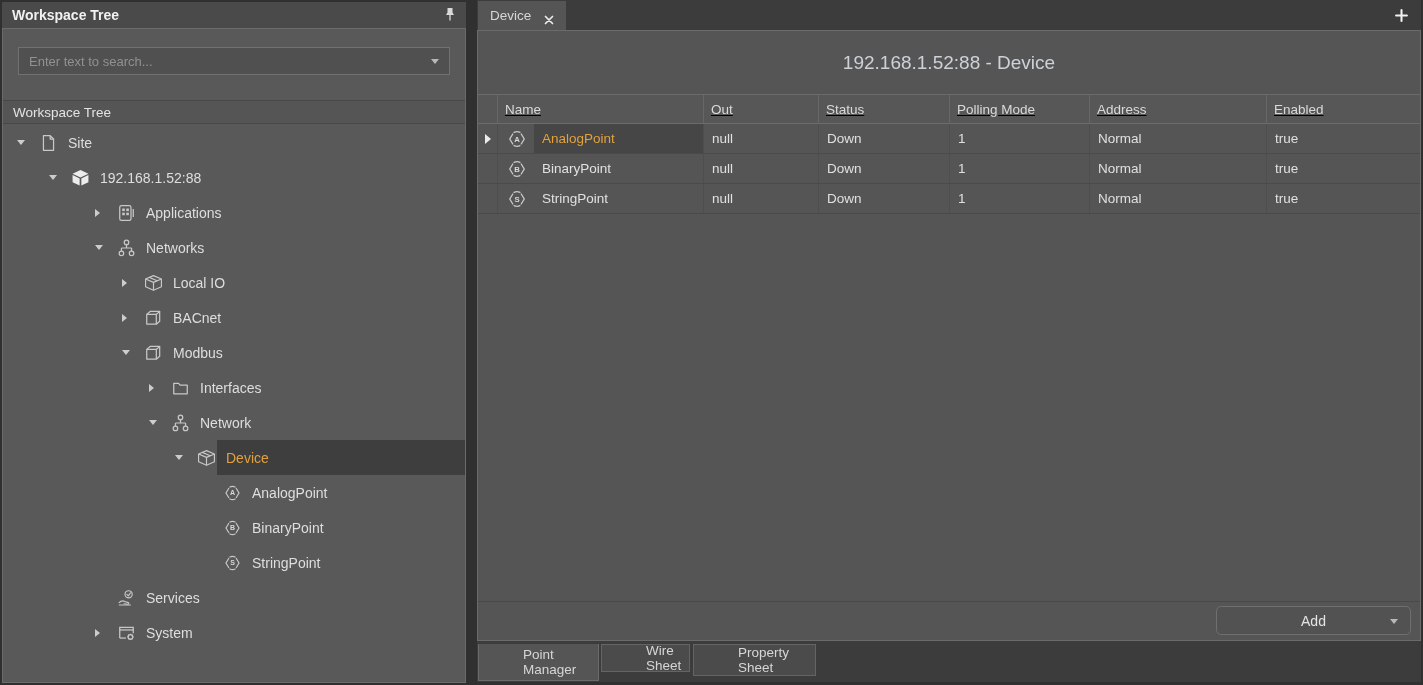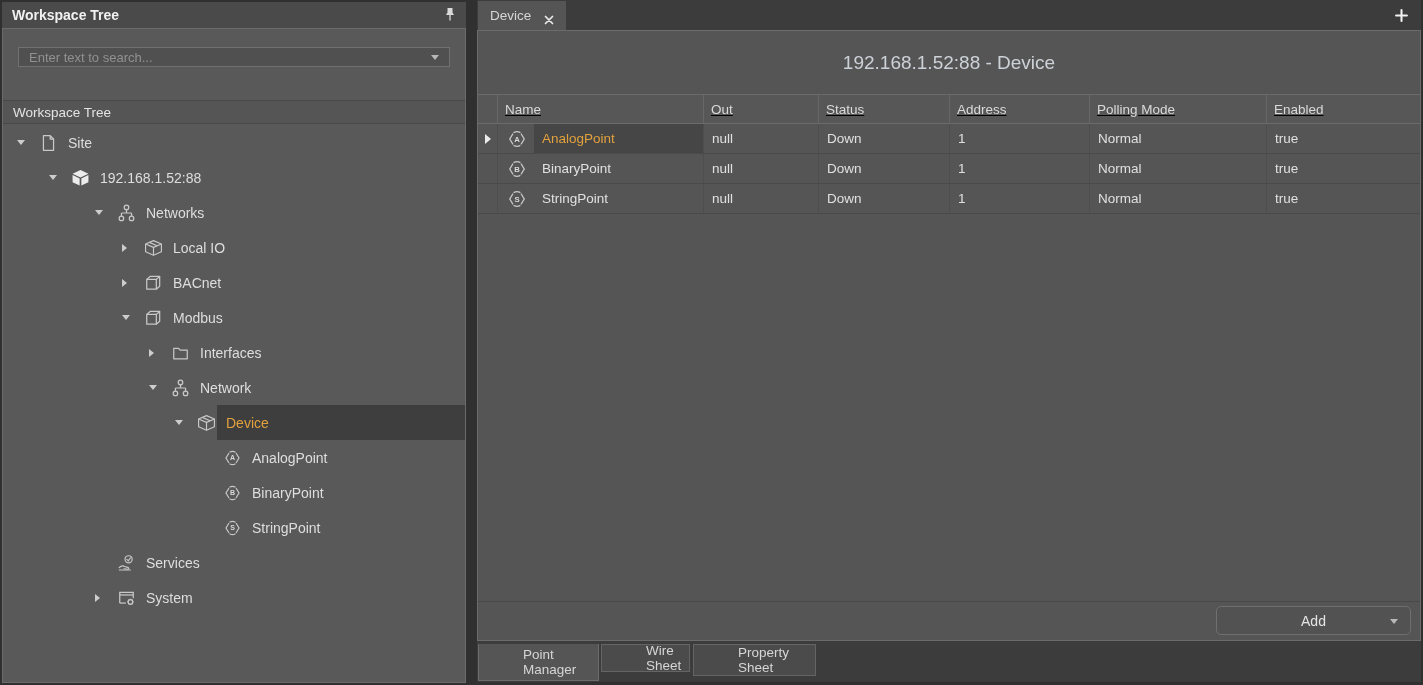--- a/index.html
+++ b/index.html
@@ -9,21 +9,21 @@
     font-family:"Liberation Sans", sans-serif;
   }
   
   .lp { position:absolute; left:2px; top:2px; width:464px; height:681px; }
   .lp-header { position:absolute; top:0; left:0; right:0; height:26px; background:#4a4a4a;
     display:flex; align-items:center; padding:0 10px; box-sizing:border-box; }
   .lp-title { font-weight:bold; font-size:14px; color:#f1f1f1; flex:1; }
   .pin-btn { width:12px; height:16px; cursor:pointer; }
   .lp-body { position:absolute; top:26px; left:0; right:0; bottom:0; background:#595959;
     border:1px solid #6b6b6b; box-sizing:border-box; }
-  .searchbox { position:absolute; top:18px; left:15px; right:15px; height:20px; background:#505050;
+  .searchbox { position:absolute; top:18px; left:15px; right:15px; height:28px; background:#505050;
     border:1px solid #717171; display:flex; align-items:center; padding:0 10px; box-sizing:border-box; }
   .search-ph { color:#919191; font-size:13px; flex:1; }
   .caret-down { width:0; height:0; border-left:4px solid transparent; border-right:4px solid transparent;
     border-top:5px solid #b8b8b8; }
   .section-label { position:absolute; top:71px; left:0; right:0; height:24px; background:#555555;
     border-top:1px solid #484848; border-bottom:1px solid #484848; display:flex; align-items:center;
     padding-left:10px; color:#e3e3e3; font-size:13.5px; box-sizing:border-box; }
   .tree { position:absolute; top:96px; left:0; right:0; bottom:2px; overflow:hidden; }
   .tree-row { height:35px; display:flex; align-items:center; position:relative; }
   .exp { width:22px; flex:none; display:flex; align-items:center; }
@@ -130,20 +130,40 @@
               <g fill="#ececec" stroke="none">
                 <polygon points="9,0.5 16.5,4 9,7.5 1.5,4"></polygon>
                 <polygon points="1.5,5.2 8.2,8.4 8.2,15.2 1.5,12"></polygon>
                 <polygon points="16.5,5.2 9.8,8.4 9.8,15.2 16.5,12"></polygon>
               </g>
             </svg>
         </span>
         <span class="tlabel">192.168.1.52:88</span>
       </div>
 
+      <div class="tree-row" style="padding-left:92px">
+        <span class="exp exp-right">
+            <i></i>
+          </span>
+        <span class="ticon">
+          <svg viewBox="0 0 16 16">
+              <g fill="none" stroke="#c8c8c8" stroke-width="1.1">
+                <rect x="2" y="1.5" width="10" height="13" rx="1.5"></rect>
+                <path d="M14 4.5v7"></path>
+              </g>
+              <g fill="#c8c8c8" stroke="none">
+                <rect x="4.2" y="4" width="2.3" height="2.3"></rect>
+                <rect x="7.8" y="4" width="2.3" height="2.3"></rect>
+                <rect x="4.2" y="7.7" width="2.3" height="2.3"></rect>
+                <rect x="7.8" y="7.7" width="2.3" height="2.3"></rect>
+              </g>
+            </svg>
+        </span>
+        <span class="tlabel">Applications</span>
+      </div>
 
       <div class="tree-row" style="padding-left:92px">
         <span class="exp exp-down">
             <i></i>
           </span>
         <span class="ticon">
           <svg viewBox="0 0 16 16">
               <g fill="none" stroke="#c8c8c8" stroke-width="1.1">
                 <circle cx="8" cy="3" r="2"></circle>
                 <circle cx="3.5" cy="12.8" r="2"></circle>
@@ -356,22 +376,22 @@
   <div class="title-bar">
     <span class="title-text">192.168.1.52:88 - Device</span>
   </div>
 
   <div class="grid">
     <div class="thead">
       <div class="hcell"></div>
       <div class="hcell">Name</div>
       <div class="hcell">Out</div>
       <div class="hcell">Status</div>
+      <div class="hcell">Polling Mode</div>
       <div class="hcell">Address</div>
-      <div class="hcell">Polling Mode</div>
       <div class="hcell">Enabled</div>
     </div>
 
     <div class="trow selected">
       <div class="cell sel-cell">
           <span class="marker"></span>
         </div>
       <div class="cell name-cell">
         <span class="picon">
           <svg viewBox="0 0 18 18">

